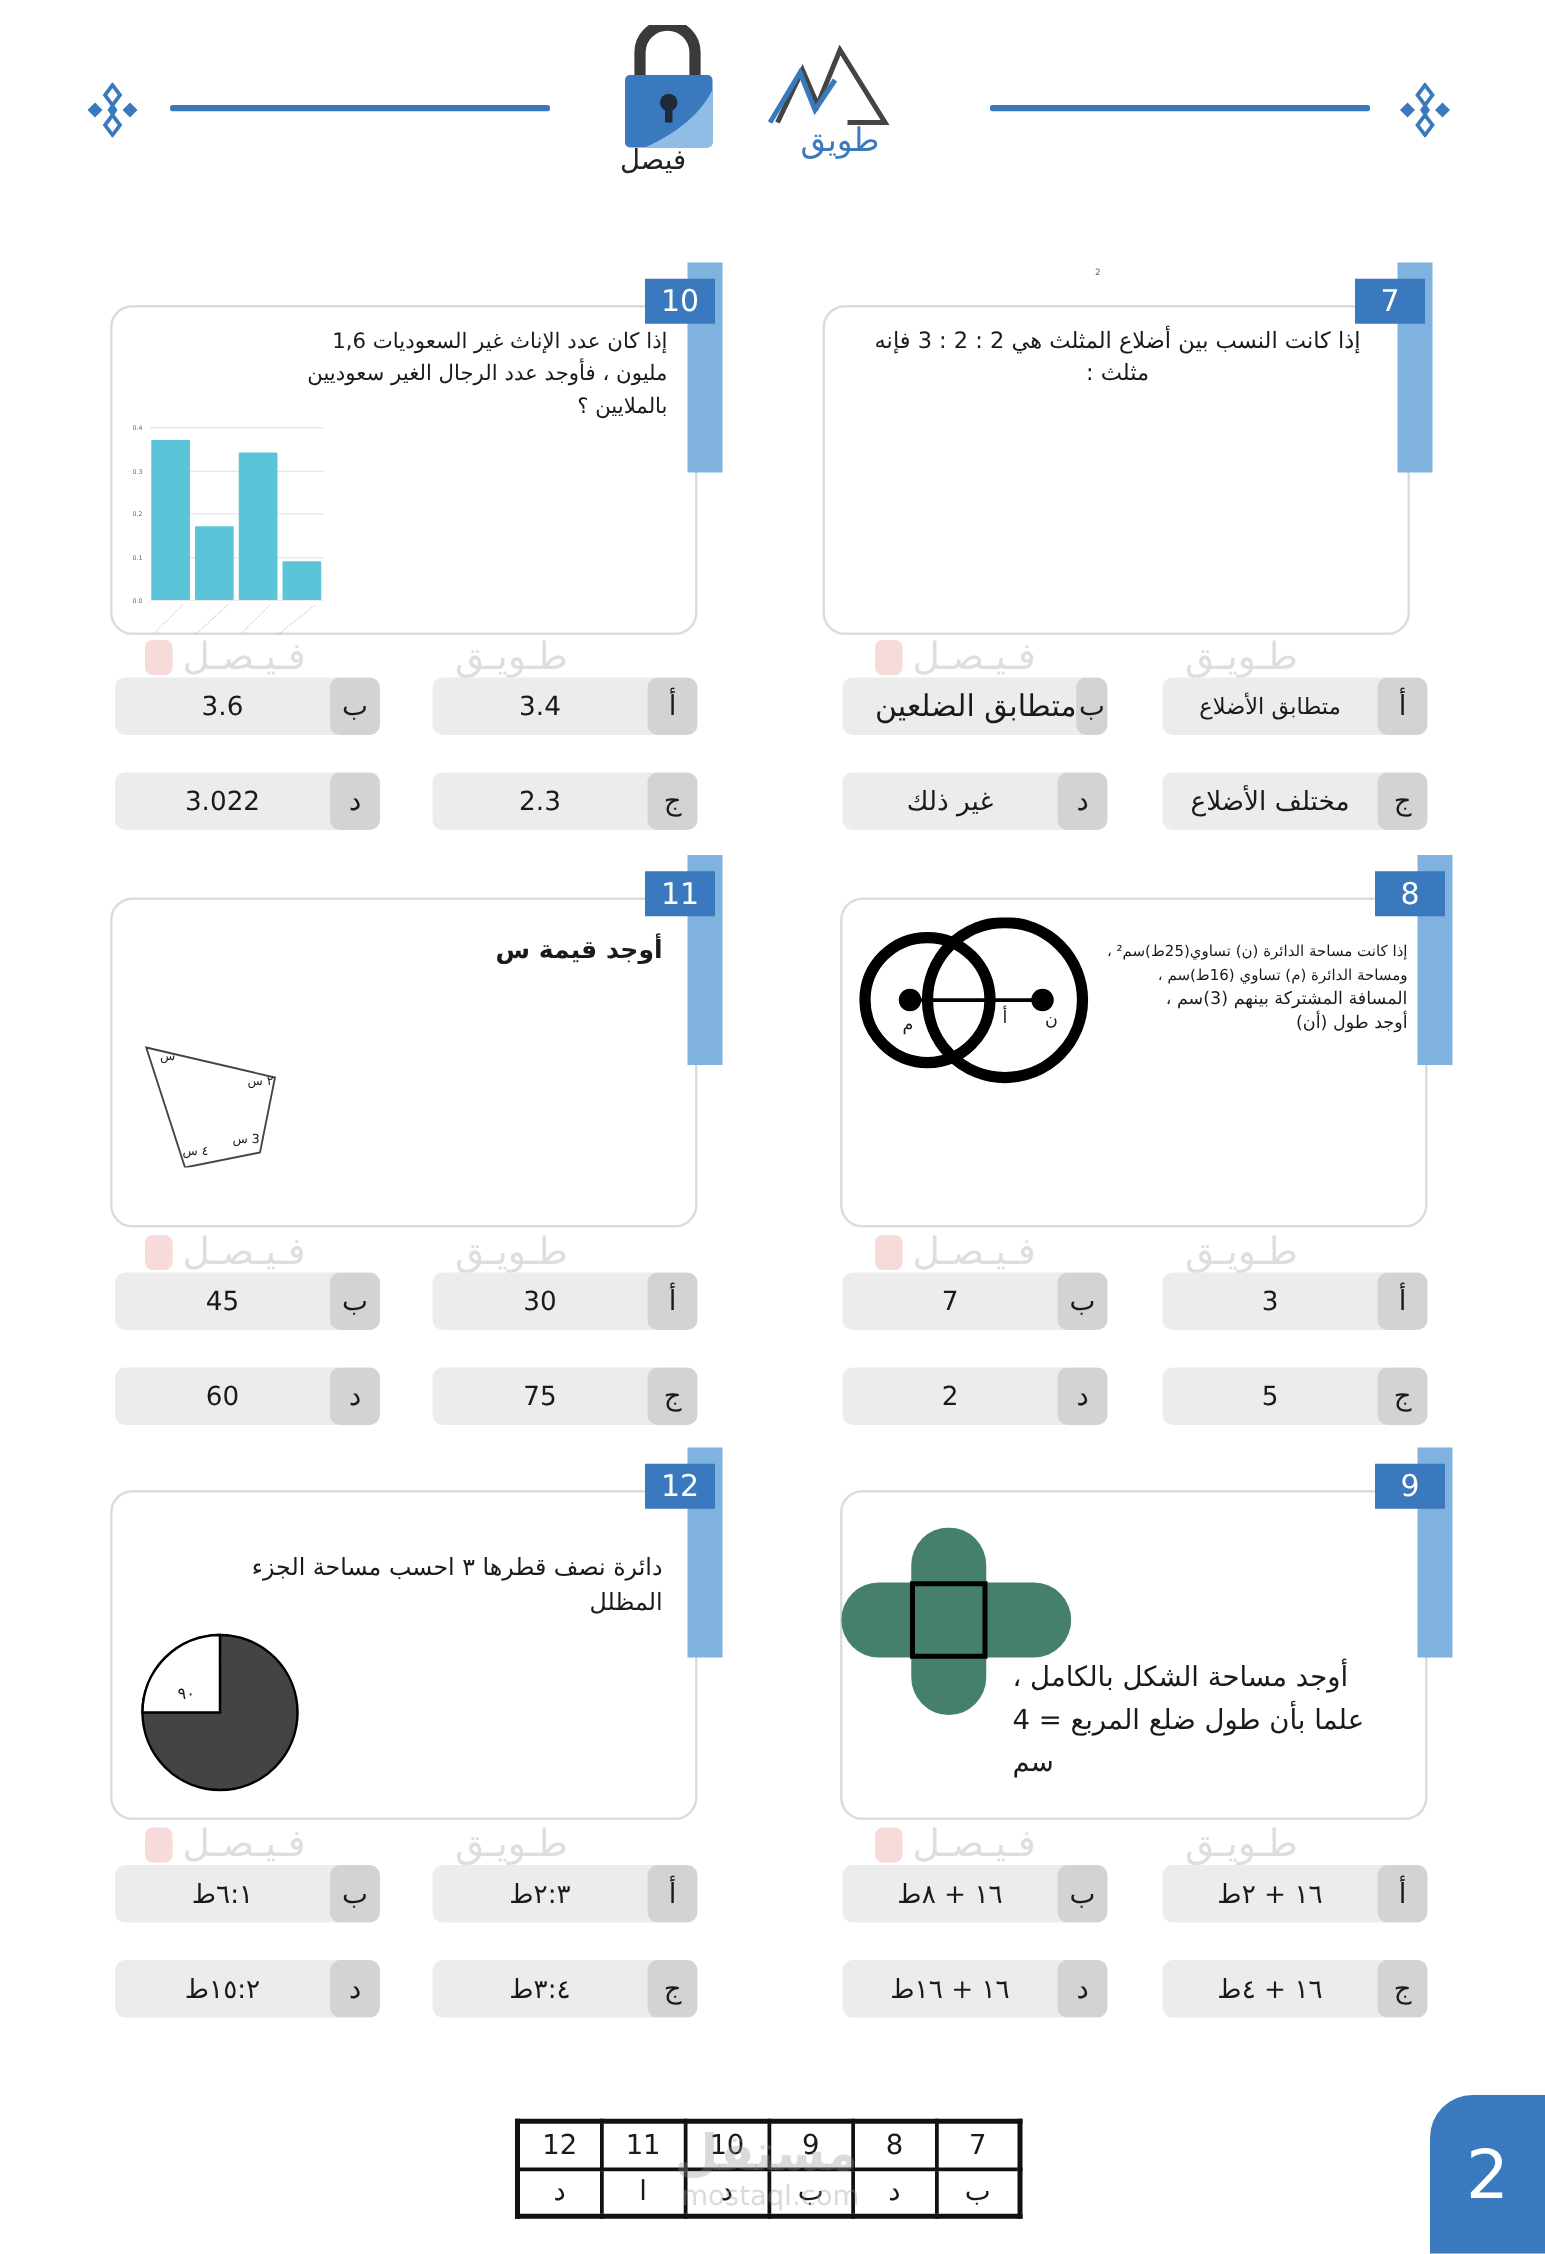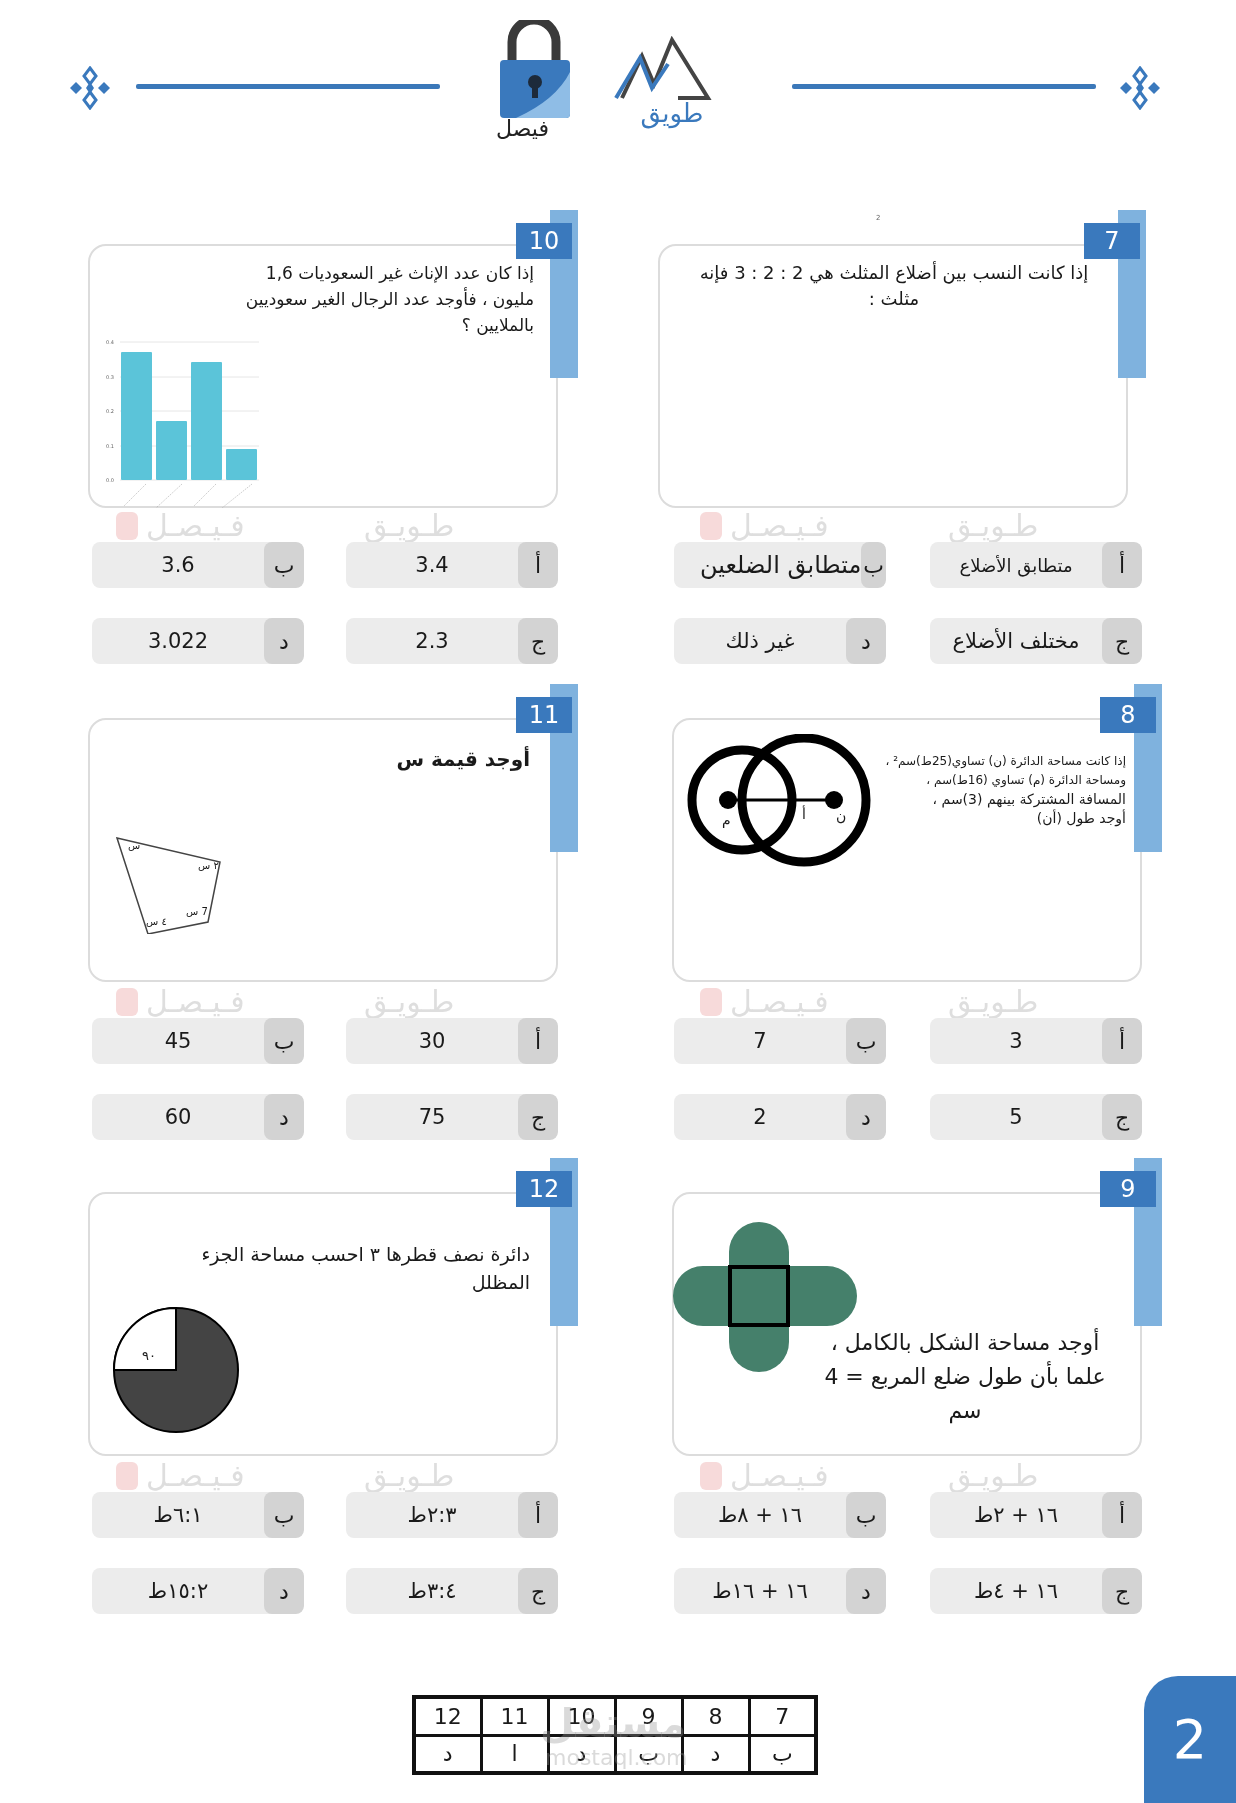--- a/index.html
+++ b/index.html
@@ -189,21 +189,21 @@
 <div>
   <div class="qcard" style="left:88px;top:718px;"></div>
   <div class="qbar" style="left:550px;top:684px;"></div>
   <div class="qnum" style="left:516px;top:697px;">11</div>
   <div class="qtext" style="left:300px;top:746px;width:230px;font-size:20px;font-weight:bold;">أوجد قيمة س</div>
   <svg style="position:absolute;left:114px;top:834px;" width="110" height="100" viewBox="0 0 110 100">
     <polygon points="3,4 106,28 94,88 34,100" fill="none" stroke="#444" stroke-width="1.5"></polygon>
   </svg>
   <span style="position:absolute;left:128px;top:840px;font-size:10px;direction:rtl;">س</span>
   <span style="position:absolute;left:198px;top:860px;font-size:10px;direction:rtl;">٢ س</span>
-  <span style="position:absolute;left:186px;top:906px;font-size:10px;direction:rtl;">7 س</span>
+  <span style="position:absolute;left:186px;top:906px;font-size:10px;direction:rtl;">3 س</span>
   <span style="position:absolute;left:146px;top:916px;font-size:10px;direction:rtl;">٤ س</span>
 </div>
 
 <div class="wm" style="left:948px;top:984px;">طـويـق</div>
 <div class="wm-lock" style="left:700px;top:988px;"></div>
 <div class="wm" style="left:730px;top:984px;">فـيـصـل</div>
 <div class="wm" style="left:364px;top:984px;">طـويـق</div>
 <div class="wm-lock" style="left:116px;top:988px;"></div>
 <div class="wm" style="left:146px;top:984px;">فـيـصـل</div>
 
@@ -243,21 +243,21 @@
 
 <div>
   <div class="qcard" style="left:672px;top:1192px;"></div>
   <div class="qbar" style="left:1134px;top:1158px;"></div>
   <div class="qnum" style="left:1100px;top:1171px;">9</div>
   <svg style="position:absolute;left:673px;top:1222px;" width="184" height="150" viewBox="0 0 184 150">
     <rect x="56" y="0" width="60" height="150" rx="30" fill="#45806b"></rect>
     <rect x="0" y="44" width="184" height="60" rx="30" fill="#45806b"></rect>
     <rect x="57" y="45" width="58" height="58" fill="none" stroke="#000" stroke-width="4"></rect>
   </svg>
-  <div class="qtext" style="left:810px;top:1326px;width:310px;font-size:22px;line-height:34px;text-align:center;">أوجد مساحة الشكل بالكامل ، علما بأن طول ضلع المربع = 4 سم</div>
+  <div class="qtext" style="left:810px;top:1326px;width:310px;font-size:22px;line-height:34px;text-align:left;">أوجد مساحة الشكل بالكامل ، علما بأن طول ضلع المربع = 4 سم</div>
 </div>
 
 <div>
   <div class="qcard" style="left:88px;top:1192px;"></div>
   <div class="qbar" style="left:550px;top:1158px;"></div>
   <div class="qnum" style="left:516px;top:1171px;">12</div>
   <div class="qtext" style="left:180px;top:1240px;width:350px;font-size:19px;line-height:28px;">دائرة نصف قطرها ٣ احسب مساحة الجزء المظلل</div>
   <svg style="position:absolute;left:112px;top:1306px;" width="130" height="130" viewBox="0 0 130 130">
     <circle cx="64" cy="64" r="62" fill="#444444" stroke="#000" stroke-width="2"></circle>
     <path d="M64 64 L64 2 A62 62 0 0 0 2 64 Z" fill="#ffffff" stroke="#000" stroke-width="2"></path>

